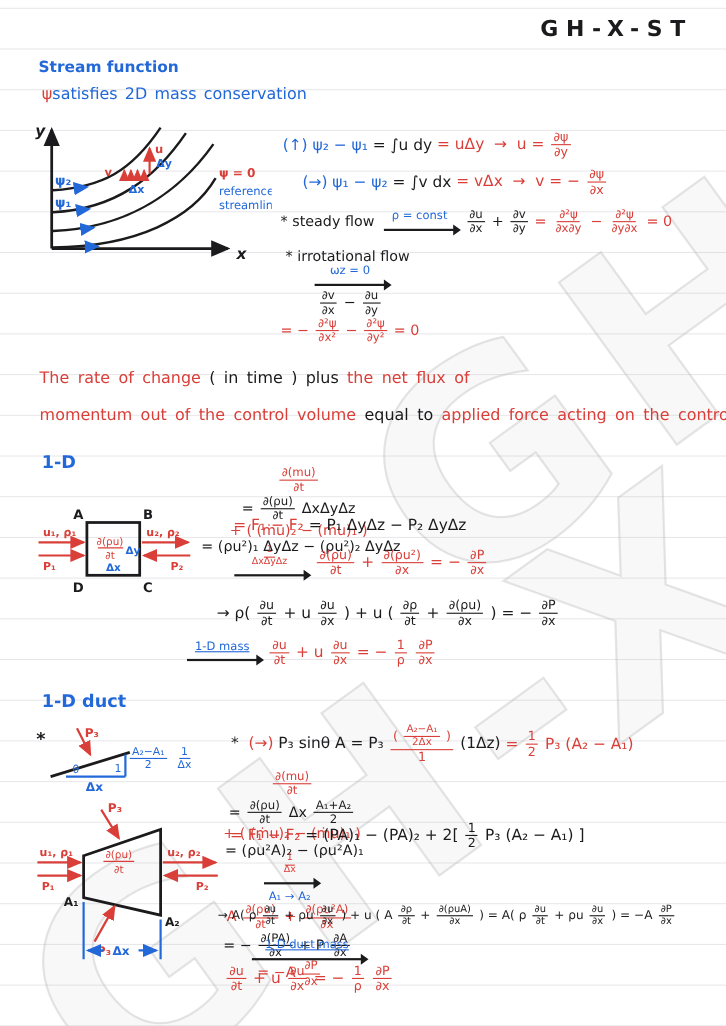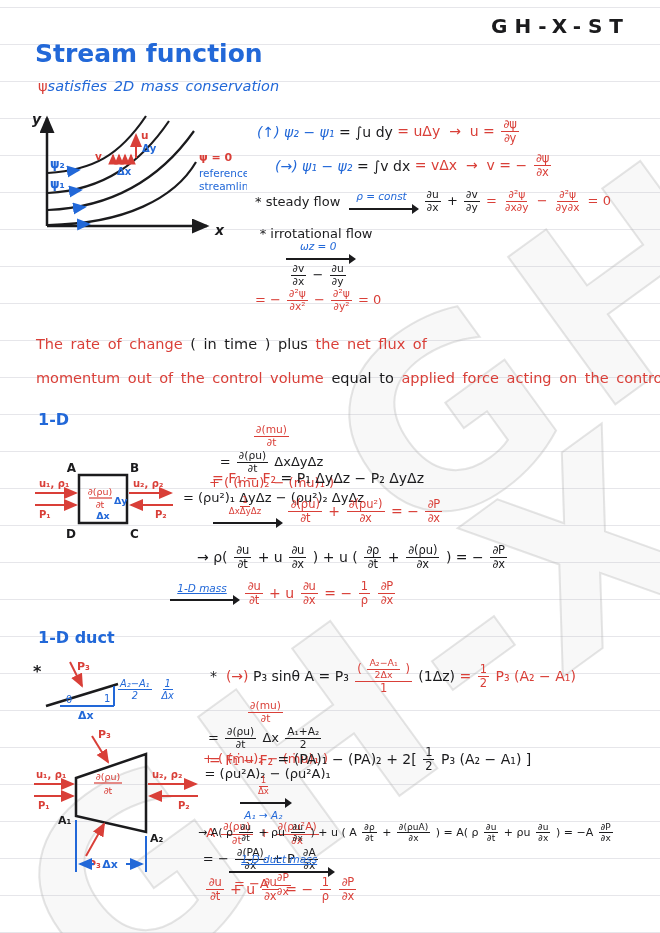--- a/index.html
+++ b/index.html
@@ -14,26 +14,26 @@
     font-family:"DejaVu Sans","Liberation Sans",sans-serif;color:var(--ink);
   }
   .page > *{position:absolute;z-index:1;}
   .wm{
     z-index:0;font-size:250px;font-weight:bold;letter-spacing:22px;white-space:nowrap;
     color:rgba(190,190,190,0.10);-webkit-text-stroke:2px rgba(175,175,175,0.32);
     transform:rotate(-36deg);pointer-events:none;
   }
   #wm1{left:-70px;top:420px;}
   #wm2{left:240px;top:-40px;}
-  .c-ink{color:var(--ink);} .c-red{color:var(--red);} .c-blue{color:var(--blue);font-style:italic;}
+  .c-ink{color:var(--ink);} .c-red{color:var(--red);} .c-blue{color:var(--blue);}
   .t-ink{fill:var(--ink);} .t-red{fill:var(--red);} .t-blue{fill:var(--blue);}
   .s-ink{stroke:var(--ink);} .s-red{stroke:var(--red);} .s-blue{stroke:var(--blue);}
   svg text{font-family:"DejaVu Sans","Liberation Sans",sans-serif;}
   #logo{right:30px;top:14px;font-size:20px;font-weight:bold;letter-spacing:7px;color:var(--ink);}
-  #stream-title{left:35px;top:39px;margin:0;font-size:25px;font-weight:600;color:var(--blue);}
+  #stream-title{left:35px;top:53px;margin:0;font-size:14px;font-weight:600;color:var(--blue);}
   #momentum-title{left:38px;top:284px;margin:0;font-size:23px;font-weight:bold;color:var(--ink);}
   #oned-label,#duct-label{font-weight:bold;font-size:16px;color:var(--blue);text-align:right;}
   #oned-label{left:38px;top:410px;}
   #duct-label{left:38px;top:628px;}
   .eqline{display:flex;align-items:center;font-size:14px;white-space:pre;}
   .eqline .seg{white-space:pre;}
   .fs13{font-size:13px;flex-direction:column;} .fs11{font-size:11px;}
   #stream-bullet{left:38px;top:78px;font-size:14.5px;word-spacing:2px;}
   #eq-up{left:257px;top:118px;}
   #eq-right{left:255px;top:152px;margin-left:20px;}

